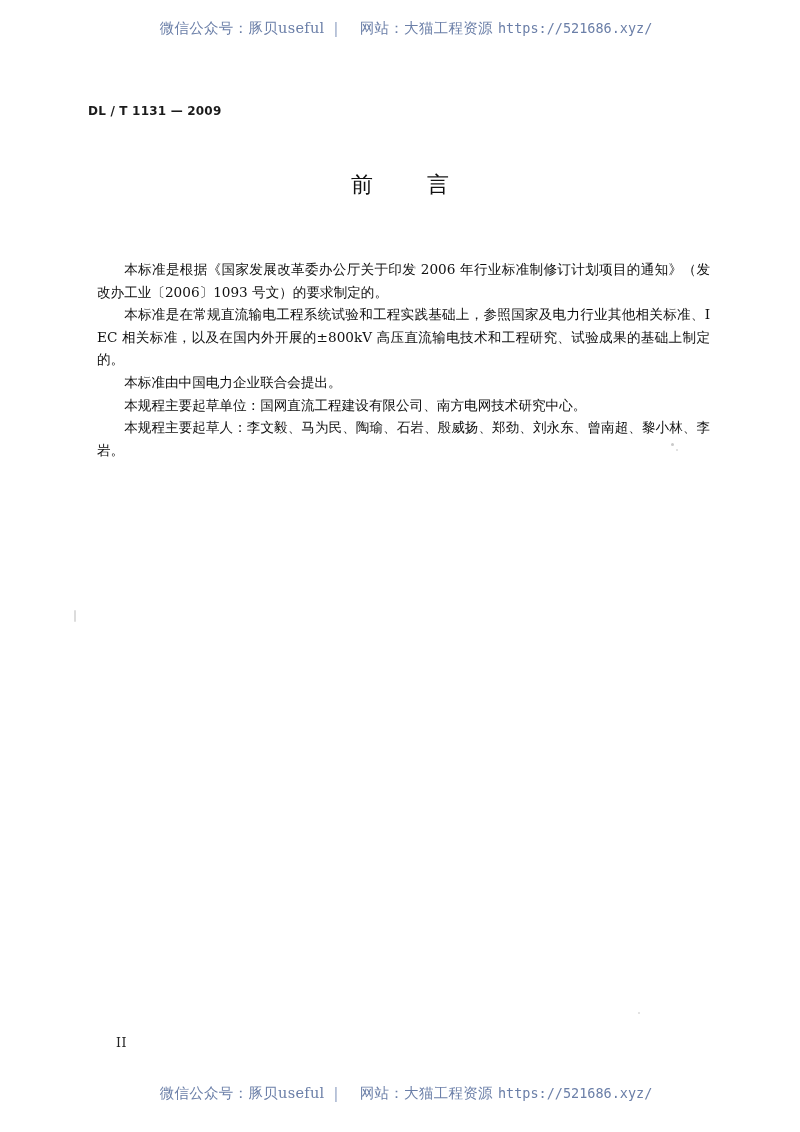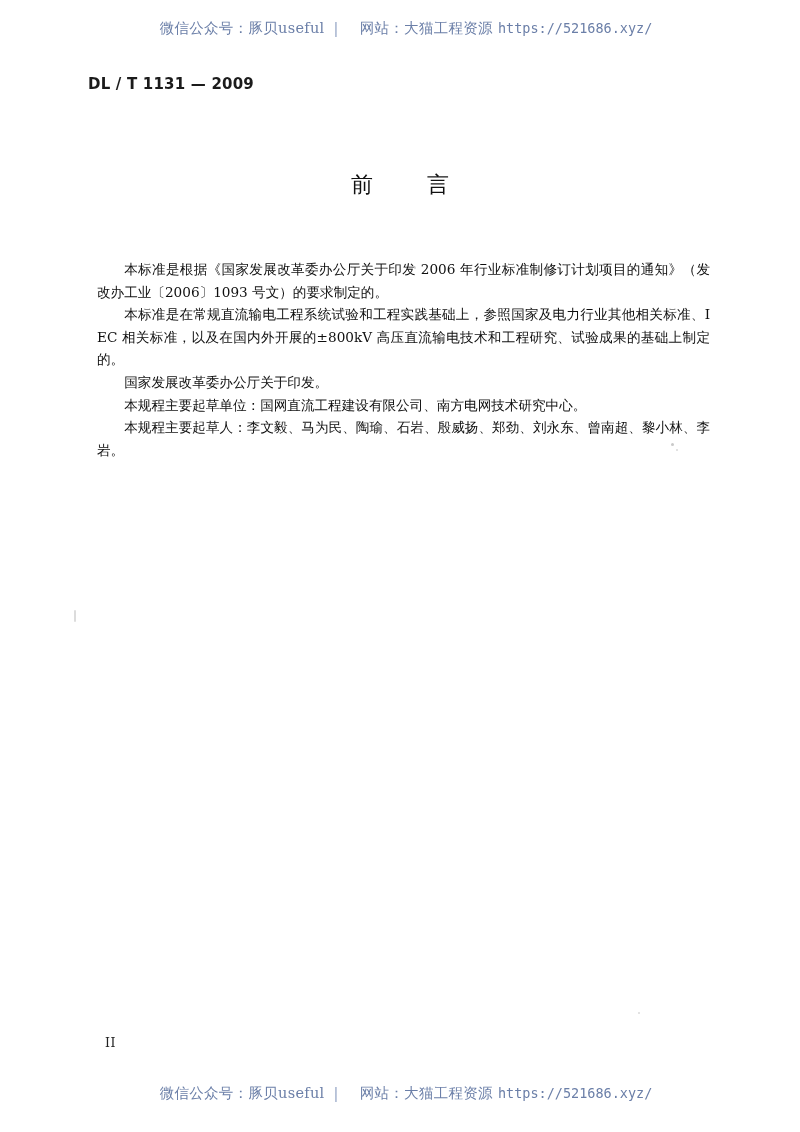--- a/index.html
+++ b/index.html
@@ -48,23 +48,23 @@
     font-family: "DejaVu Sans Mono", monospace;
     font-size: 13.5px;
     letter-spacing: 0px;
     padding-left: 5px;
   }
 
   
   .std-number {
     position: absolute;
     left: 88px;
-    top: 75px;
+    top: 104px;
     font-family: "DejaVu Sans", sans-serif;
-    font-size: 15px;
+    font-size: 12px;
     font-weight: bold;
     color: #1b1b1b;
     letter-spacing: 0.2px;
     white-space: nowrap;
     text-align: right;
   }
 
   
   .section-title {
     position: absolute;
@@ -98,21 +98,21 @@
     margin: 0;
     text-indent: 2em;
     text-align: justify;
     text-justify: inter-ideograph;
     word-break: break-all;
   }
 
   
   .page-number {
     position: absolute;
-    left: 105px;
+    left: 116px;
     top: 1035px;
     font-family: "DejaVu Serif", serif;
     font-size: 12.5px;
     color: #222222;
     letter-spacing: 0.5px;
   }
 
   
   .speckle {
     position: absolute;
@@ -134,21 +134,21 @@
     <span class="wm-seg wm-label">微信公众号：豚贝useful</span><span class="wm-sep">|</span><span class="wm-seg wm-label">网站：大猫工程资源</span><span class="wm-url">https://521686.xyz/</span>
   </div>
 
   <div class="std-number">DL / T 1131 — 2009</div>
 
   <div class="section-title">前　言</div>
 
   <div class="body-block">
     <p class="para">本标准是根据《国家发展改革委办公厅关于印发 2006 年行业标准制修订计划项目的通知》（发改办工业〔2006〕1093 号文）的要求制定的。</p>
     <p class="para">本标准是在常规直流输电工程系统试验和工程实践基础上，参照国家及电力行业其他相关标准、IEC 相关标准，以及在国内外开展的±800kV 高压直流输电技术和工程研究、试验成果的基础上制定的。</p>
-    <p class="para">国家发展改革委办公厅关于印发。</p>
+    <p class="para">本标准由中国电力企业联合会提出。</p>
     <p class="para">本规程主要起草单位：国网直流工程建设有限公司、南方电网技术研究中心。</p>
     <p class="para">本规程主要起草人：李文毅、马为民、陶瑜、石岩、殷威扬、郑劲、刘永东、曾南超、黎小林、李岩。</p>
   </div>
 
   <div class="speckle sp1"></div>
   <div class="speckle sp2"></div>
   <div class="speckle sp3"></div>
   <div class="speckle sp4"></div>
   <div class="speckle sp5"></div>
 

